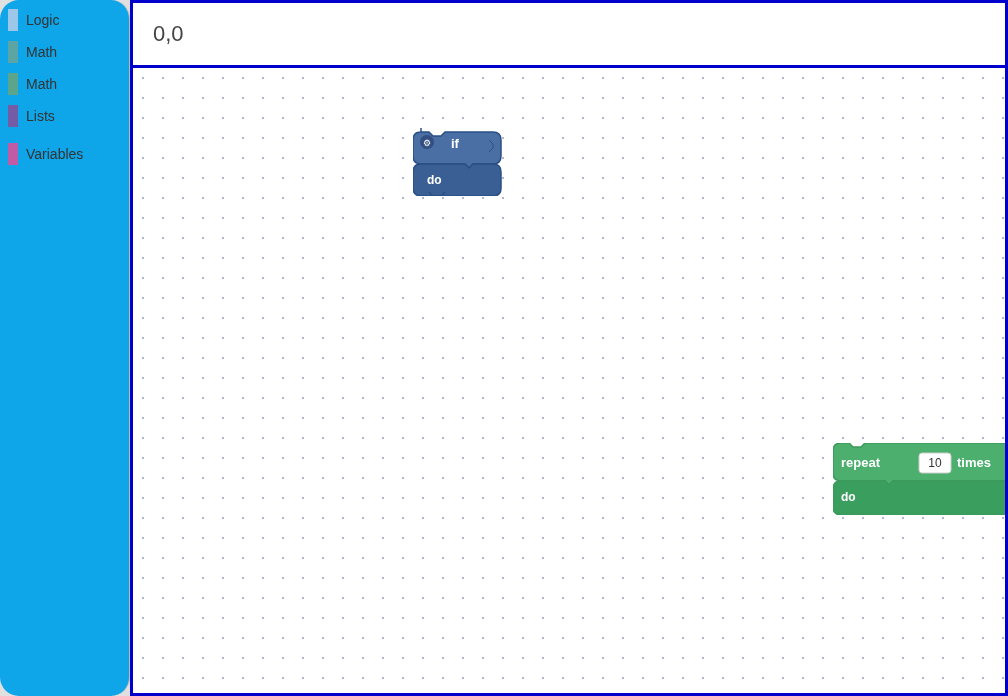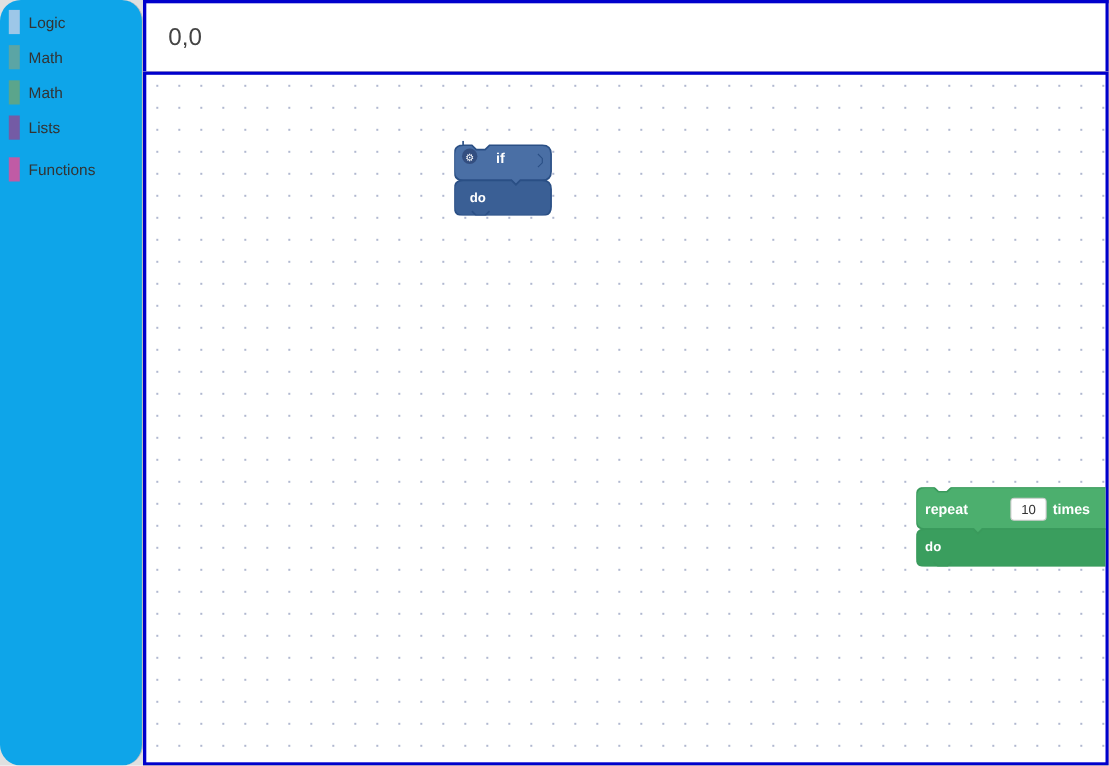--- a/index.html
+++ b/index.html
@@ -111,21 +111,21 @@
   <div class="sidebar-item">
     <div class="color-bar" style="background:#5ba58c;"></div>
     <span>Math</span>
   </div>
   <div class="sidebar-item">
     <div class="color-bar" style="background:#745ba5;"></div>
     <span>Lists</span>
   </div>
   <div class="sidebar-item" style="margin-top:6px;">
     <div class="color-bar" style="background:#c05ba5;"></div>
-    <span>Functions</span>
+    <span>Variables</span>
   </div>
 </div>
 
 <div id="main">
 
   <div id="topbar">
     <span style="font-size:22px;color:#444;">0,0</span>
   </div>
 
   <div id="canvas-area">

